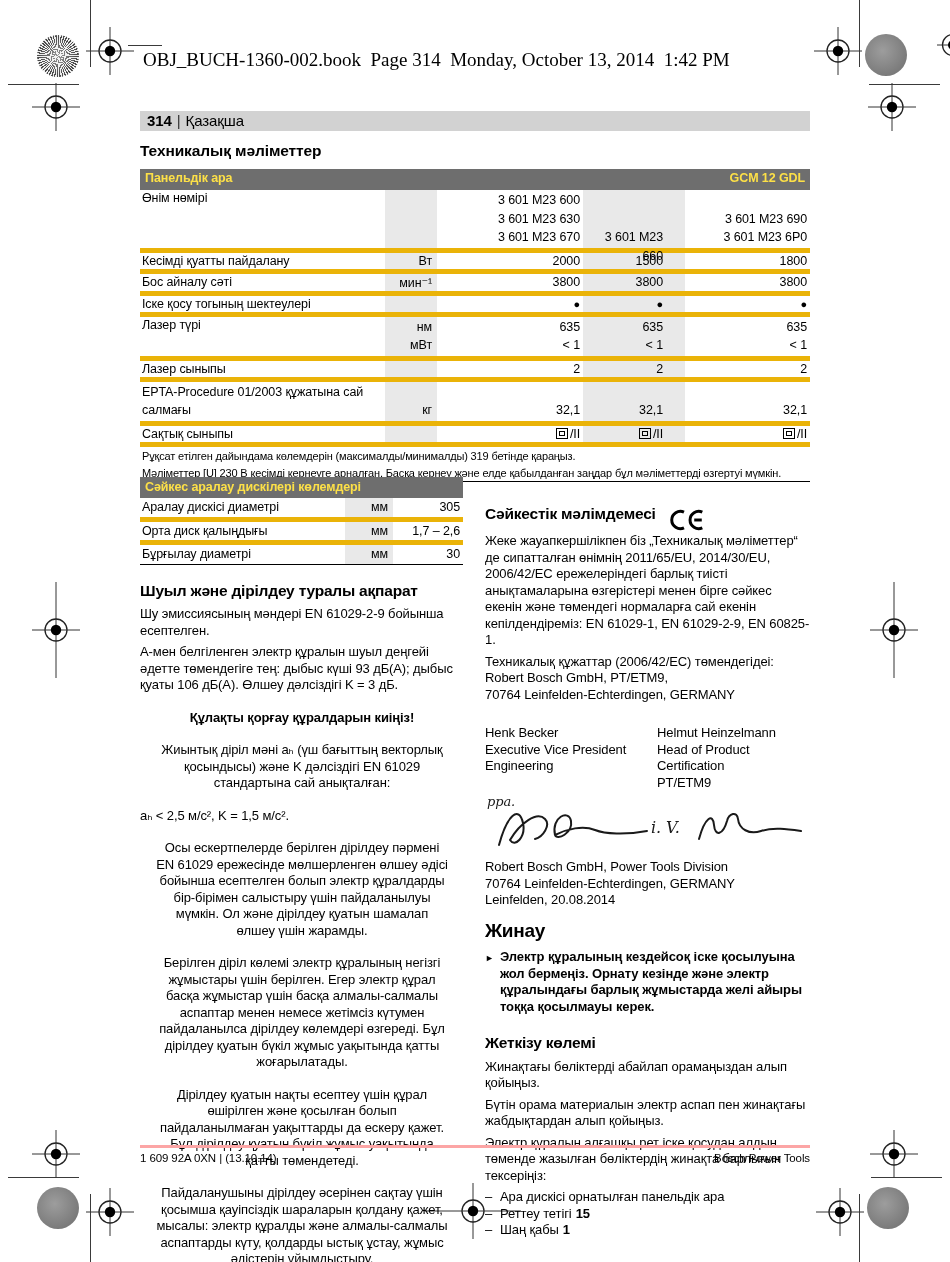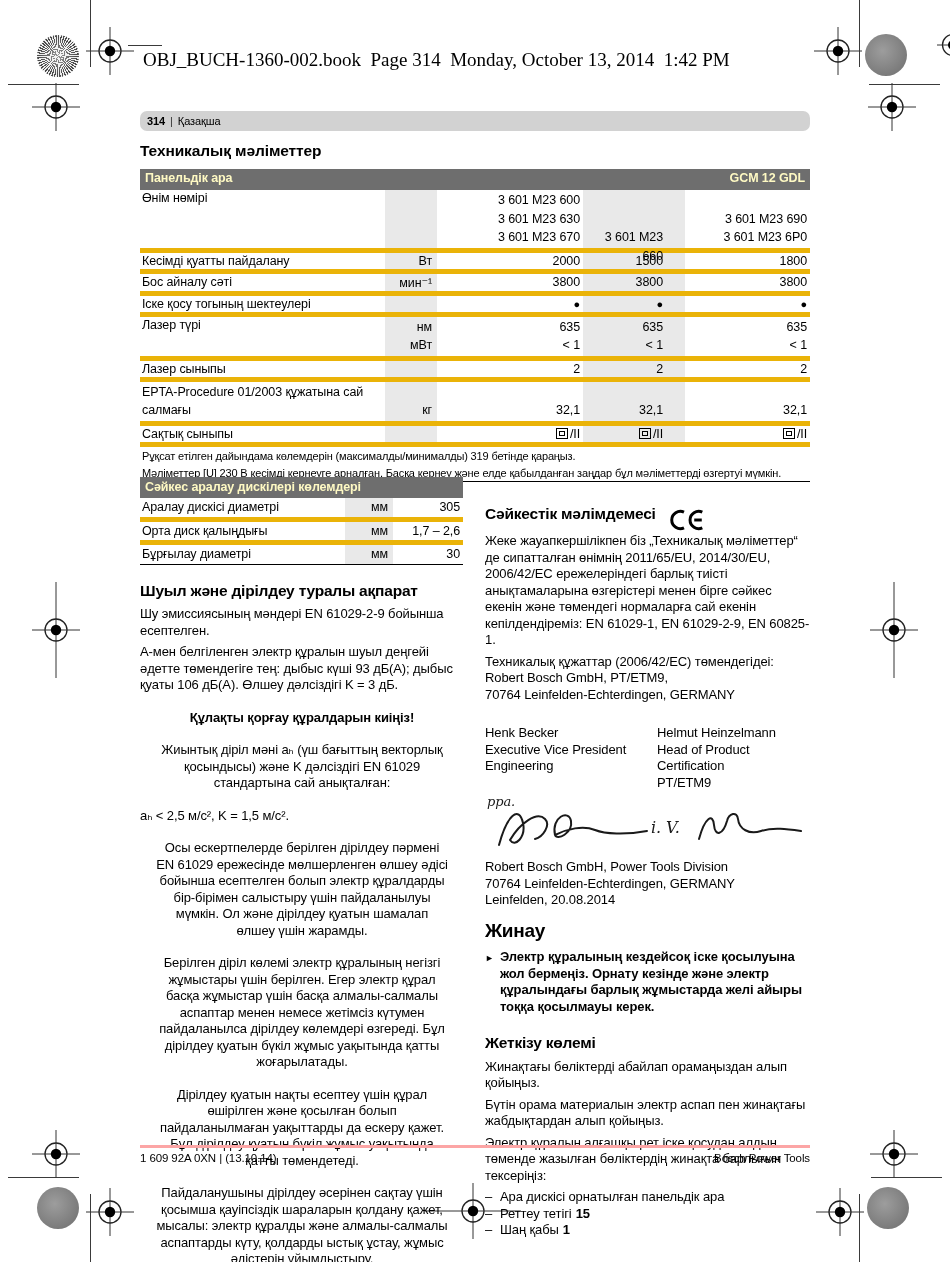--- a/index.html
+++ b/index.html
@@ -16,31 +16,31 @@
   .gc.pin{background:
       radial-gradient(circle at 50% 50%, rgba(255,255,255,.45), rgba(255,255,255,0) 62%),
       repeating-conic-gradient(#4a4a4a 0 3.5deg,#ededed 3.5deg 7.5deg);}
   .gc.mot{background:radial-gradient(circle at 42% 40%, #9d9d9d, #7a7a7a 72%, #8b8b8b 100%);}
 
   .print-header{position:absolute;left:143px;top:49px;font-family:"Liberation Serif","DejaVu Serif",serif;
                 font-size:19px;letter-spacing:0;white-space:pre;}
 
   
   .page-bar{position:absolute;left:140px;top:111px;width:670px;height:20px;background:#d2d2d2;
-            font-size:11px;line-height:20px;padding-left:7px;box-sizing:border-box;border-radius:7px;}
+            font-size:15px;line-height:20px;padding-left:7px;box-sizing:border-box;}
   .page-bar .num{font-weight:bold;}
   .page-bar .sep{margin:0 5px;color:#333;}
   .tech-title{position:absolute;left:140px;top:142px;font-size:15.5px;font-weight:bold;margin:0;}
 
   
   table.spec{position:absolute;left:140px;top:169px;width:670px;border-collapse:collapse;
              font-size:12.5px;border-bottom:1px solid #000;table-layout:fixed;}
   table.blade{width:323px;border-collapse:collapse;font-size:12.5px;border-bottom:1px solid #000;table-layout:fixed;}
   .spec td,.blade td{vertical-align:top;padding:1px 2px;}
-  tr.thead td{background:#6e6e6e;color:#fef9c3;font-weight:bold;height:17px;padding:2px 5px;}
+  tr.thead td{background:#6e6e6e;color:#fde047;font-weight:bold;height:17px;padding:2px 5px;}
   td.rt{text-align:right;}
   tr.bt td{border-top:5px solid #eab308;}
   td.lbl{padding-left:2px;text-align:left;}
   td.unit{background:#e9e9e9;text-align:right;padding-right:5px;}
   td.v{text-align:right;padding-right:3px;}
   td.v2{background:#e9e9e9;padding-right:22px;}
   .ln{height:18.5px;line-height:18.5px;}
   tr.fn td{font-size:11px;padding:3px 0 2px 2px;letter-spacing:-0.15px;}
   .dot{font-size:11px;}
   .pc{display:inline-block;width:10px;height:9px;border:1px solid #000;position:relative;

